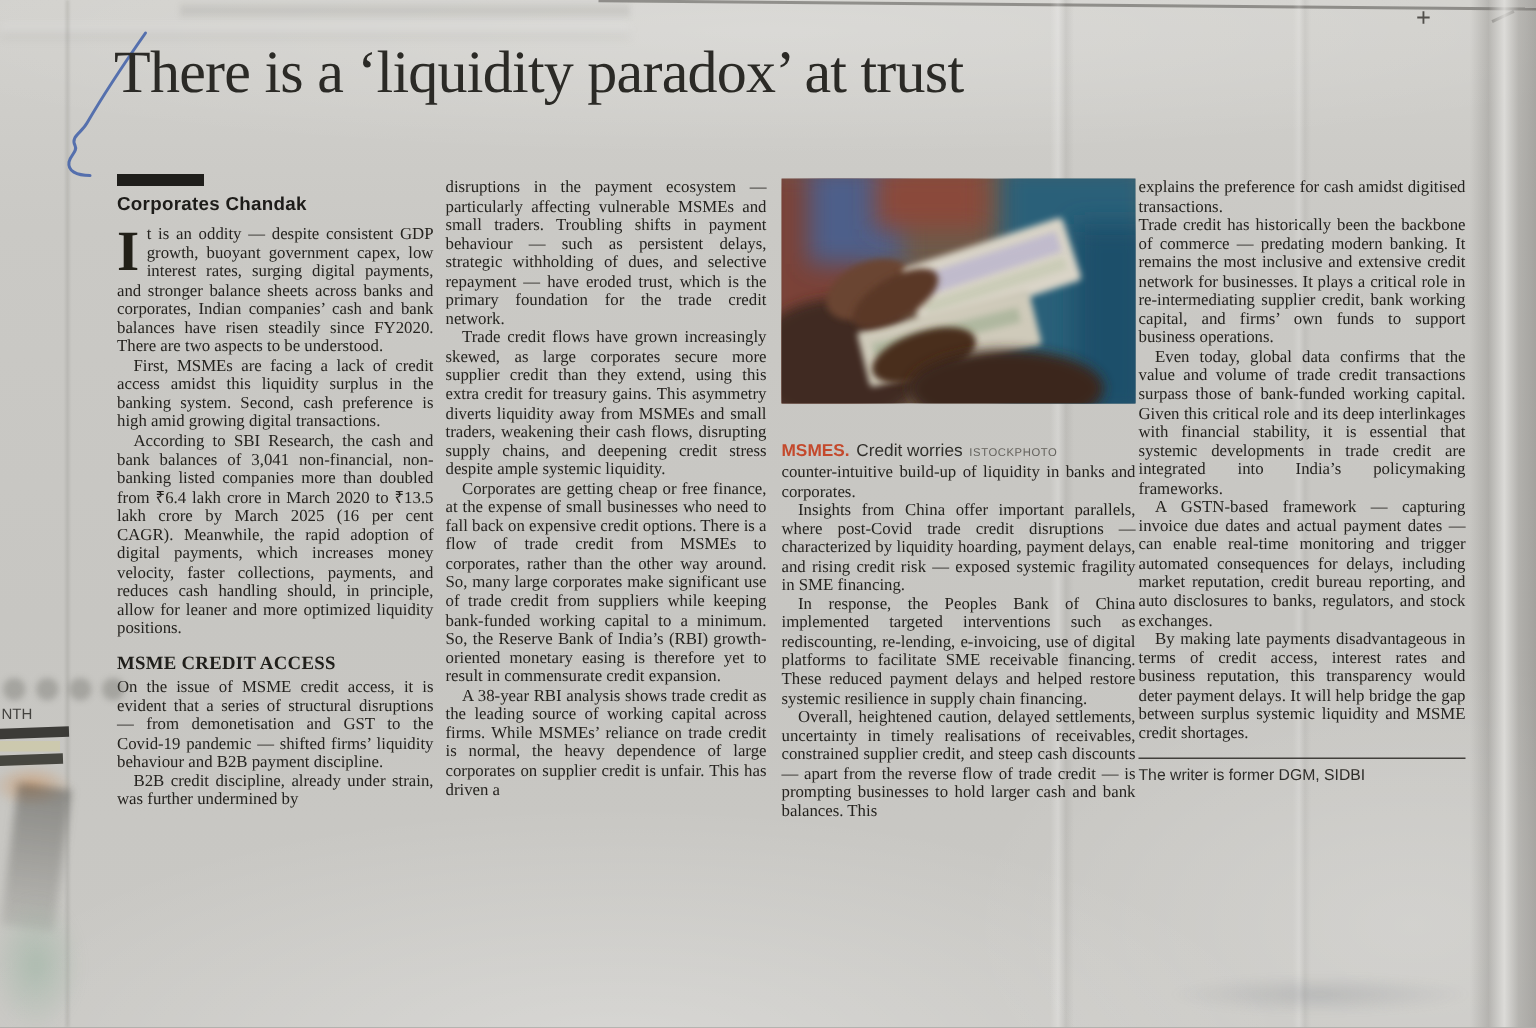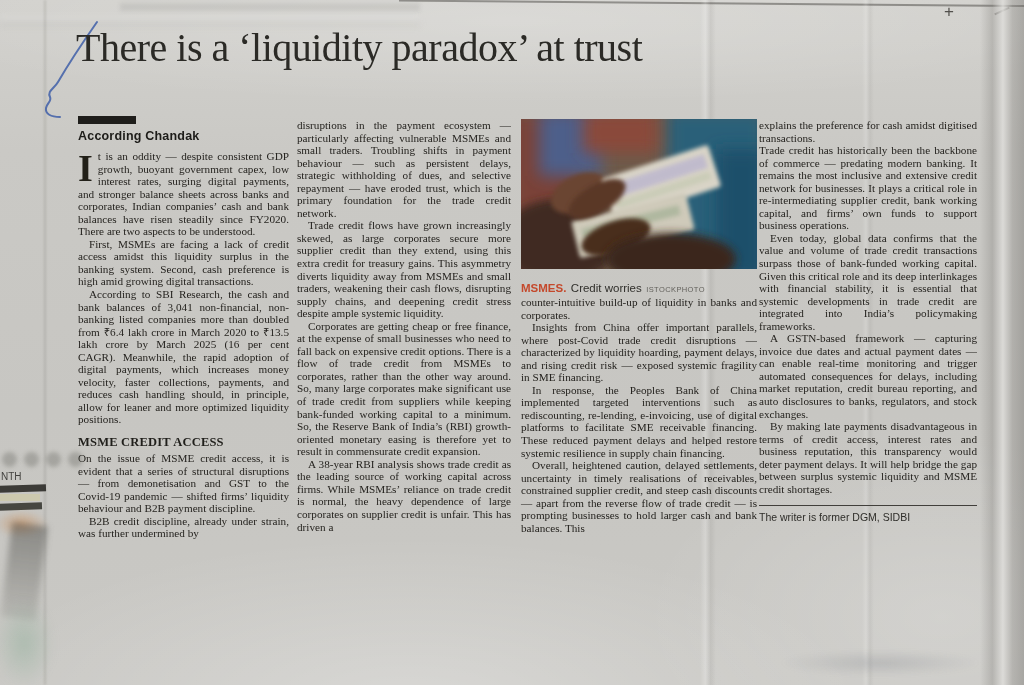--- a/index.html
+++ b/index.html
@@ -28,21 +28,21 @@
   .col p{margin:0;font-size:11.2px;line-height:12.55px;text-align:justify;}
   .col p.ind{text-indent:11px;}
   .col1{left:78px;top:150px;width:211px;}
   .col2{left:297px;top:119px;width:214px;}
   .col3{left:521px;top:119px;width:236px;}
   .col4{left:759px;top:119px;width:218px;}
   .dropcap{float:left;font-size:38px;line-height:32px;font-weight:bold;padding:2px 5px 0 0;color:#222018;}
   .sec-head{font-size:12.5px;font-weight:bold;letter-spacing:0.2px;margin:9px 0 2px 0;color:#201f1b;}
 
   .photo{width:236px;height:150px;display:block;}
-  .caption-row{margin-top:9px;font-family:"Liberation Sans",sans-serif;white-space:nowrap;}
+  .caption-row{margin-top:22px;font-family:"Liberation Sans",sans-serif;white-space:nowrap;}
   .kicker{font-size:11.5px;font-weight:bold;}
   .cap-text{font-size:11.5px;color:#302f2b;font-weight:500;}
   .credit{font-size:7.5px;color:#63615c;letter-spacing:0.4px;}
   .col3 .textblock{}
 
   .writer-rule{border:none;border-top:1.4px solid #413f3b;margin:10px 0 0 0;}
   .writer{font-family:"Liberation Sans",sans-serif;font-size:10.5px;color:#2e2d29;margin-top:5px;}
 
   .plus-mark{position:absolute;right:70px;top:2px;font-family:"Liberation Sans",sans-serif;font-size:17px;color:#52504c;}
   .corner-tick{position:absolute;right:14px;top:10px;width:16px;height:2px;background:rgba(80,78,74,0.5);transform:rotate(-25deg);}
@@ -74,21 +74,21 @@
   <div class="plus-mark">+</div>
   <div class="corner-tick"></div>
 
   <svg class="pen-mark" width="120" height="140" viewBox="0 0 120 140">
     <path d="M 97 22 C 90 32, 72 58, 58 82 C 54 89, 47 91, 50 97 C 52 101, 47 103, 46 108 C 45 114, 51 117, 60 117" fill="none" stroke="#3f5fa8" stroke-width="2" stroke-linecap="round" opacity="0.85"></path>
   </svg>
 
   <div class="headline">There is a ‘liquidity paradox’ at trust</div>
   <div class="byline-wrap">
     <div class="byline-bar"></div>
-    <div class="byline">According Chandak</div>
+    <div class="byline">Corporates Chandak</div>
   </div>
 
   <div class="col col1">
     <p><span class="dropcap">I</span><span>t is an oddity — despite consistent GDP growth, buoyant government capex, low interest rates, surging digital payments, and stronger balance sheets across banks and corporates, Indian companies’ cash and bank balances have risen steadily since FY2020. There are two aspects to be understood.</span></p>
     <p class="ind">First, MSMEs are facing a lack of credit access amidst this liquidity surplus in the banking system. Second, cash preference is high amid growing digital transactions.</p>
     <p class="ind">According to SBI Research, the cash and bank balances of 3,041 non-financial, non-banking listed companies more than doubled from ₹6.4 lakh crore in March 2020 to ₹13.5 lakh crore by March 2025 (16 per cent CAGR). Meanwhile, the rapid adoption of digital payments, which increases money velocity, faster collections, payments, and reduces cash handling should, in principle, allow for leaner and more optimized liquidity positions.</p>
     <div class="sec-head">MSME CREDIT ACCESS</div>
     <p>On the issue of MSME credit access, it is evident that a series of structural disruptions — from demonetisation and GST to the Covid-19 pandemic — shifted firms’ liquidity behaviour and B2B payment discipline.</p>
     <p class="ind">B2B credit discipline, already under strain, was further undermined by</p>
   </div>

